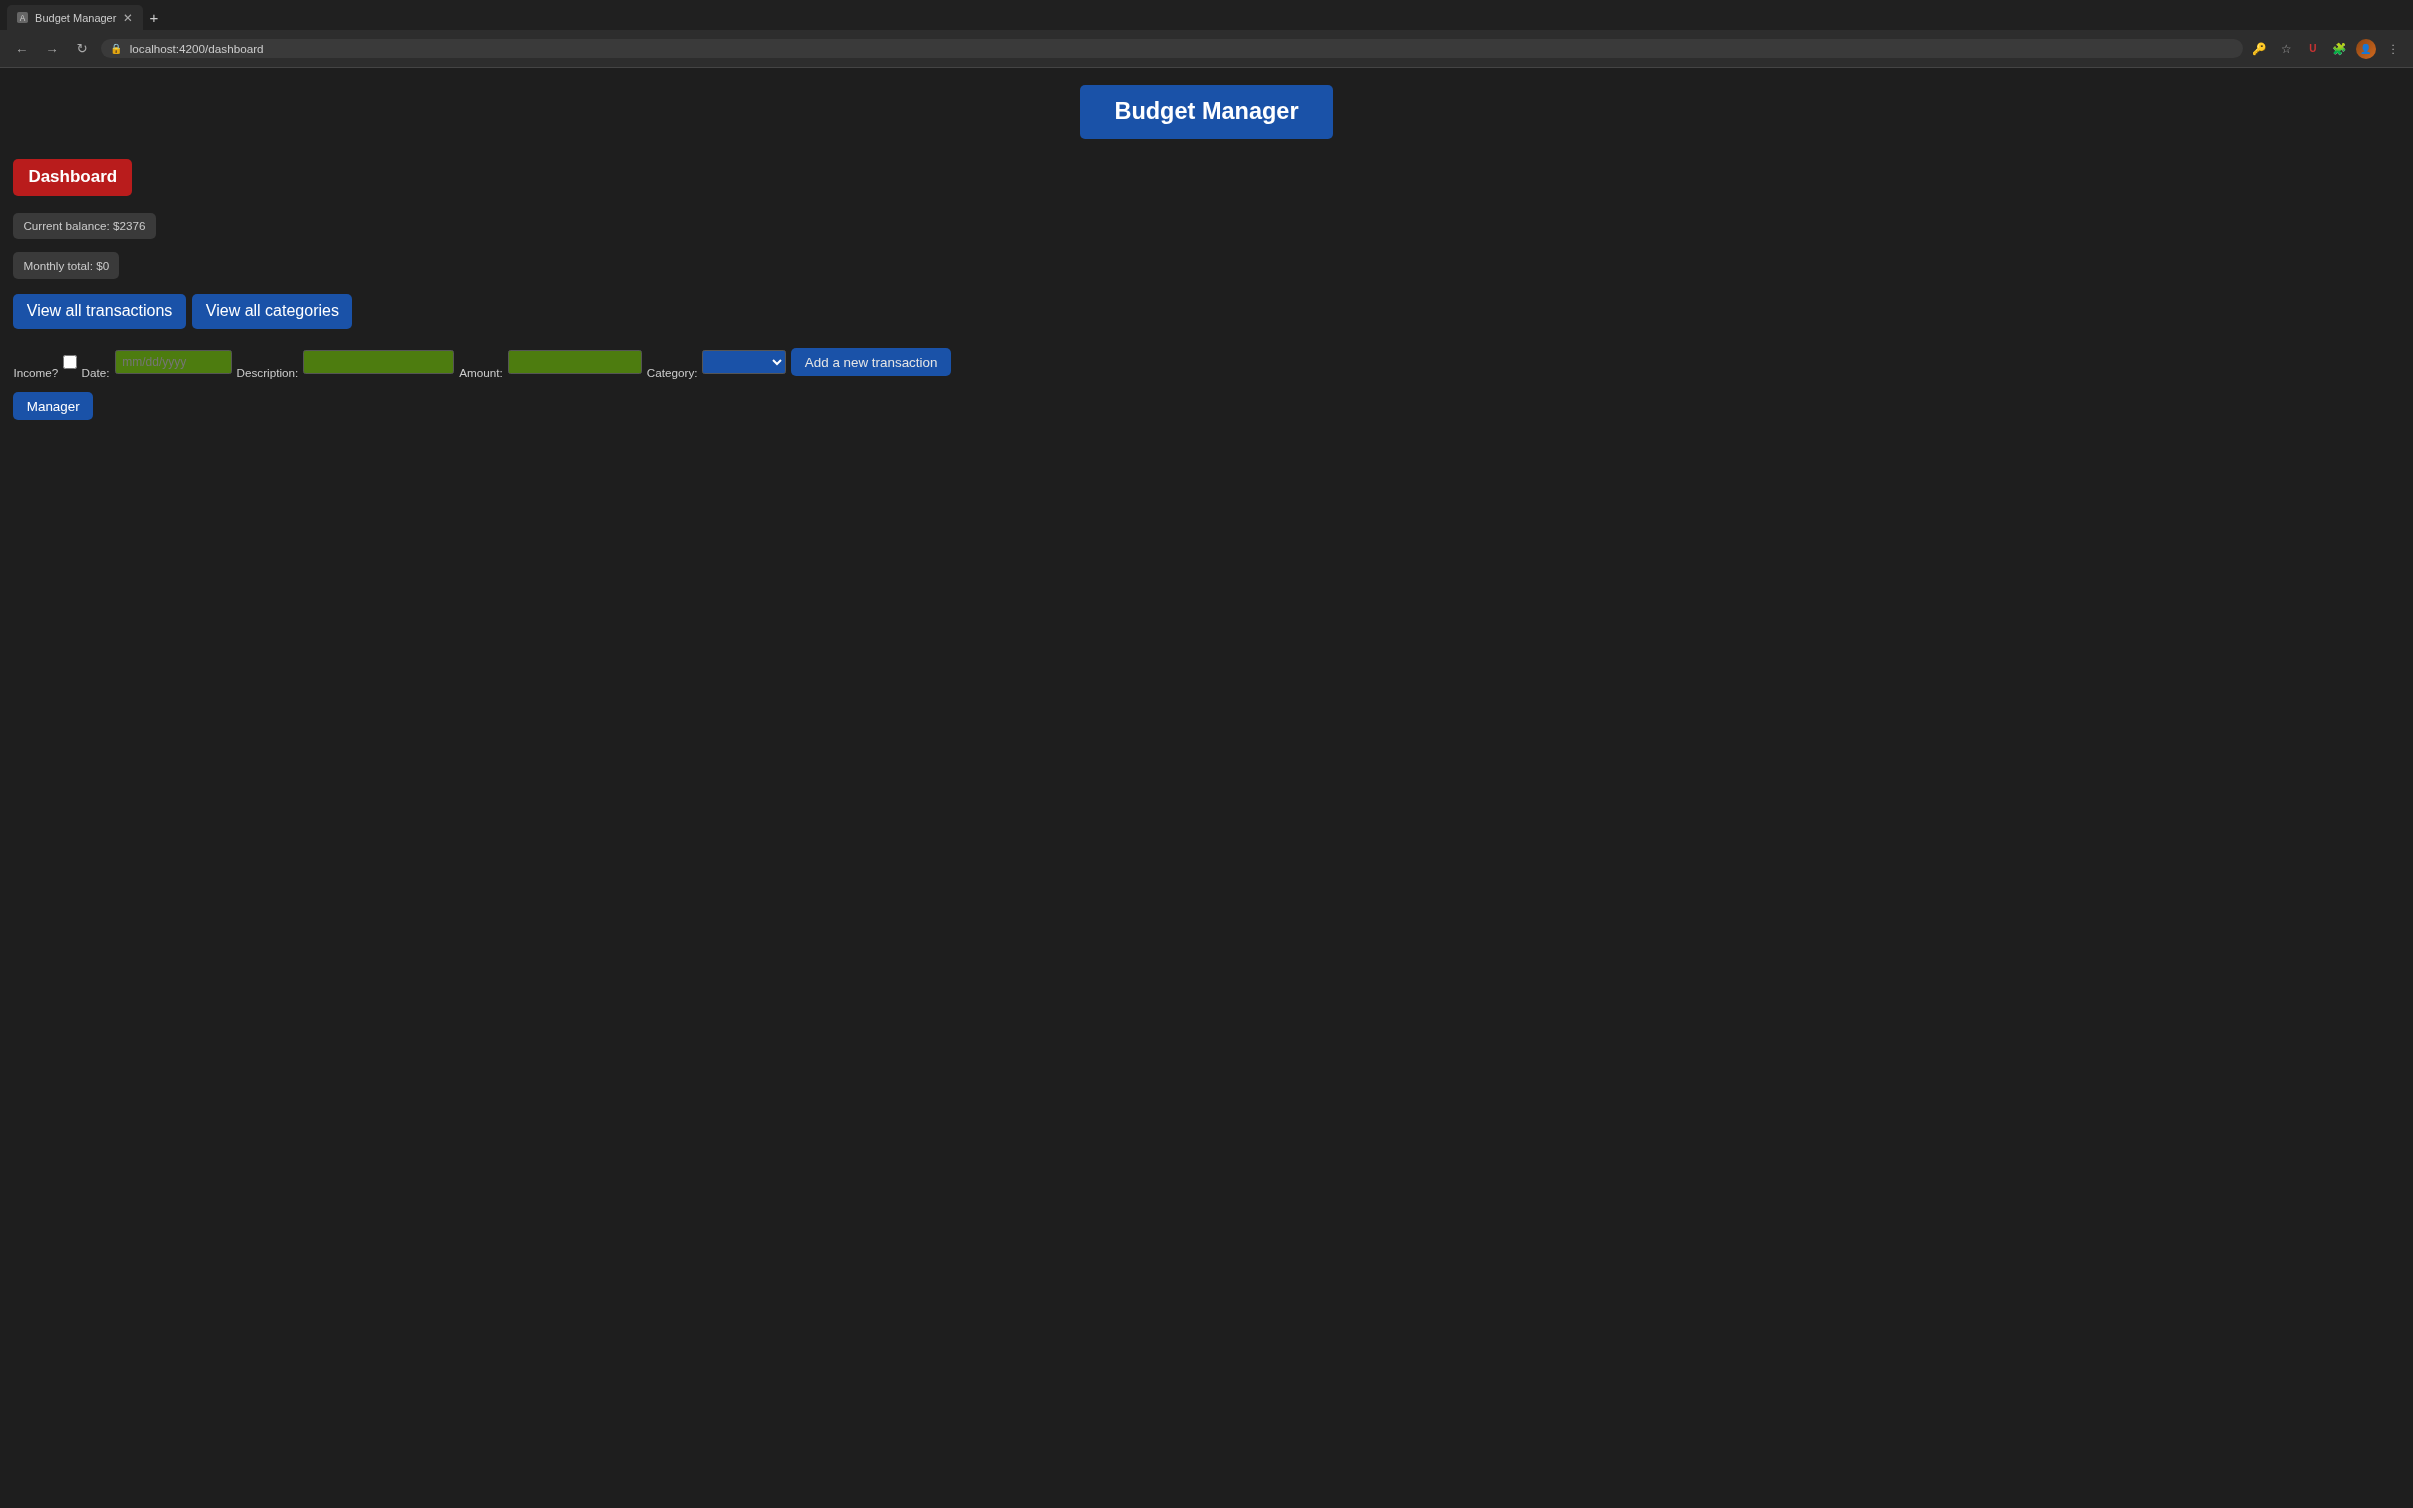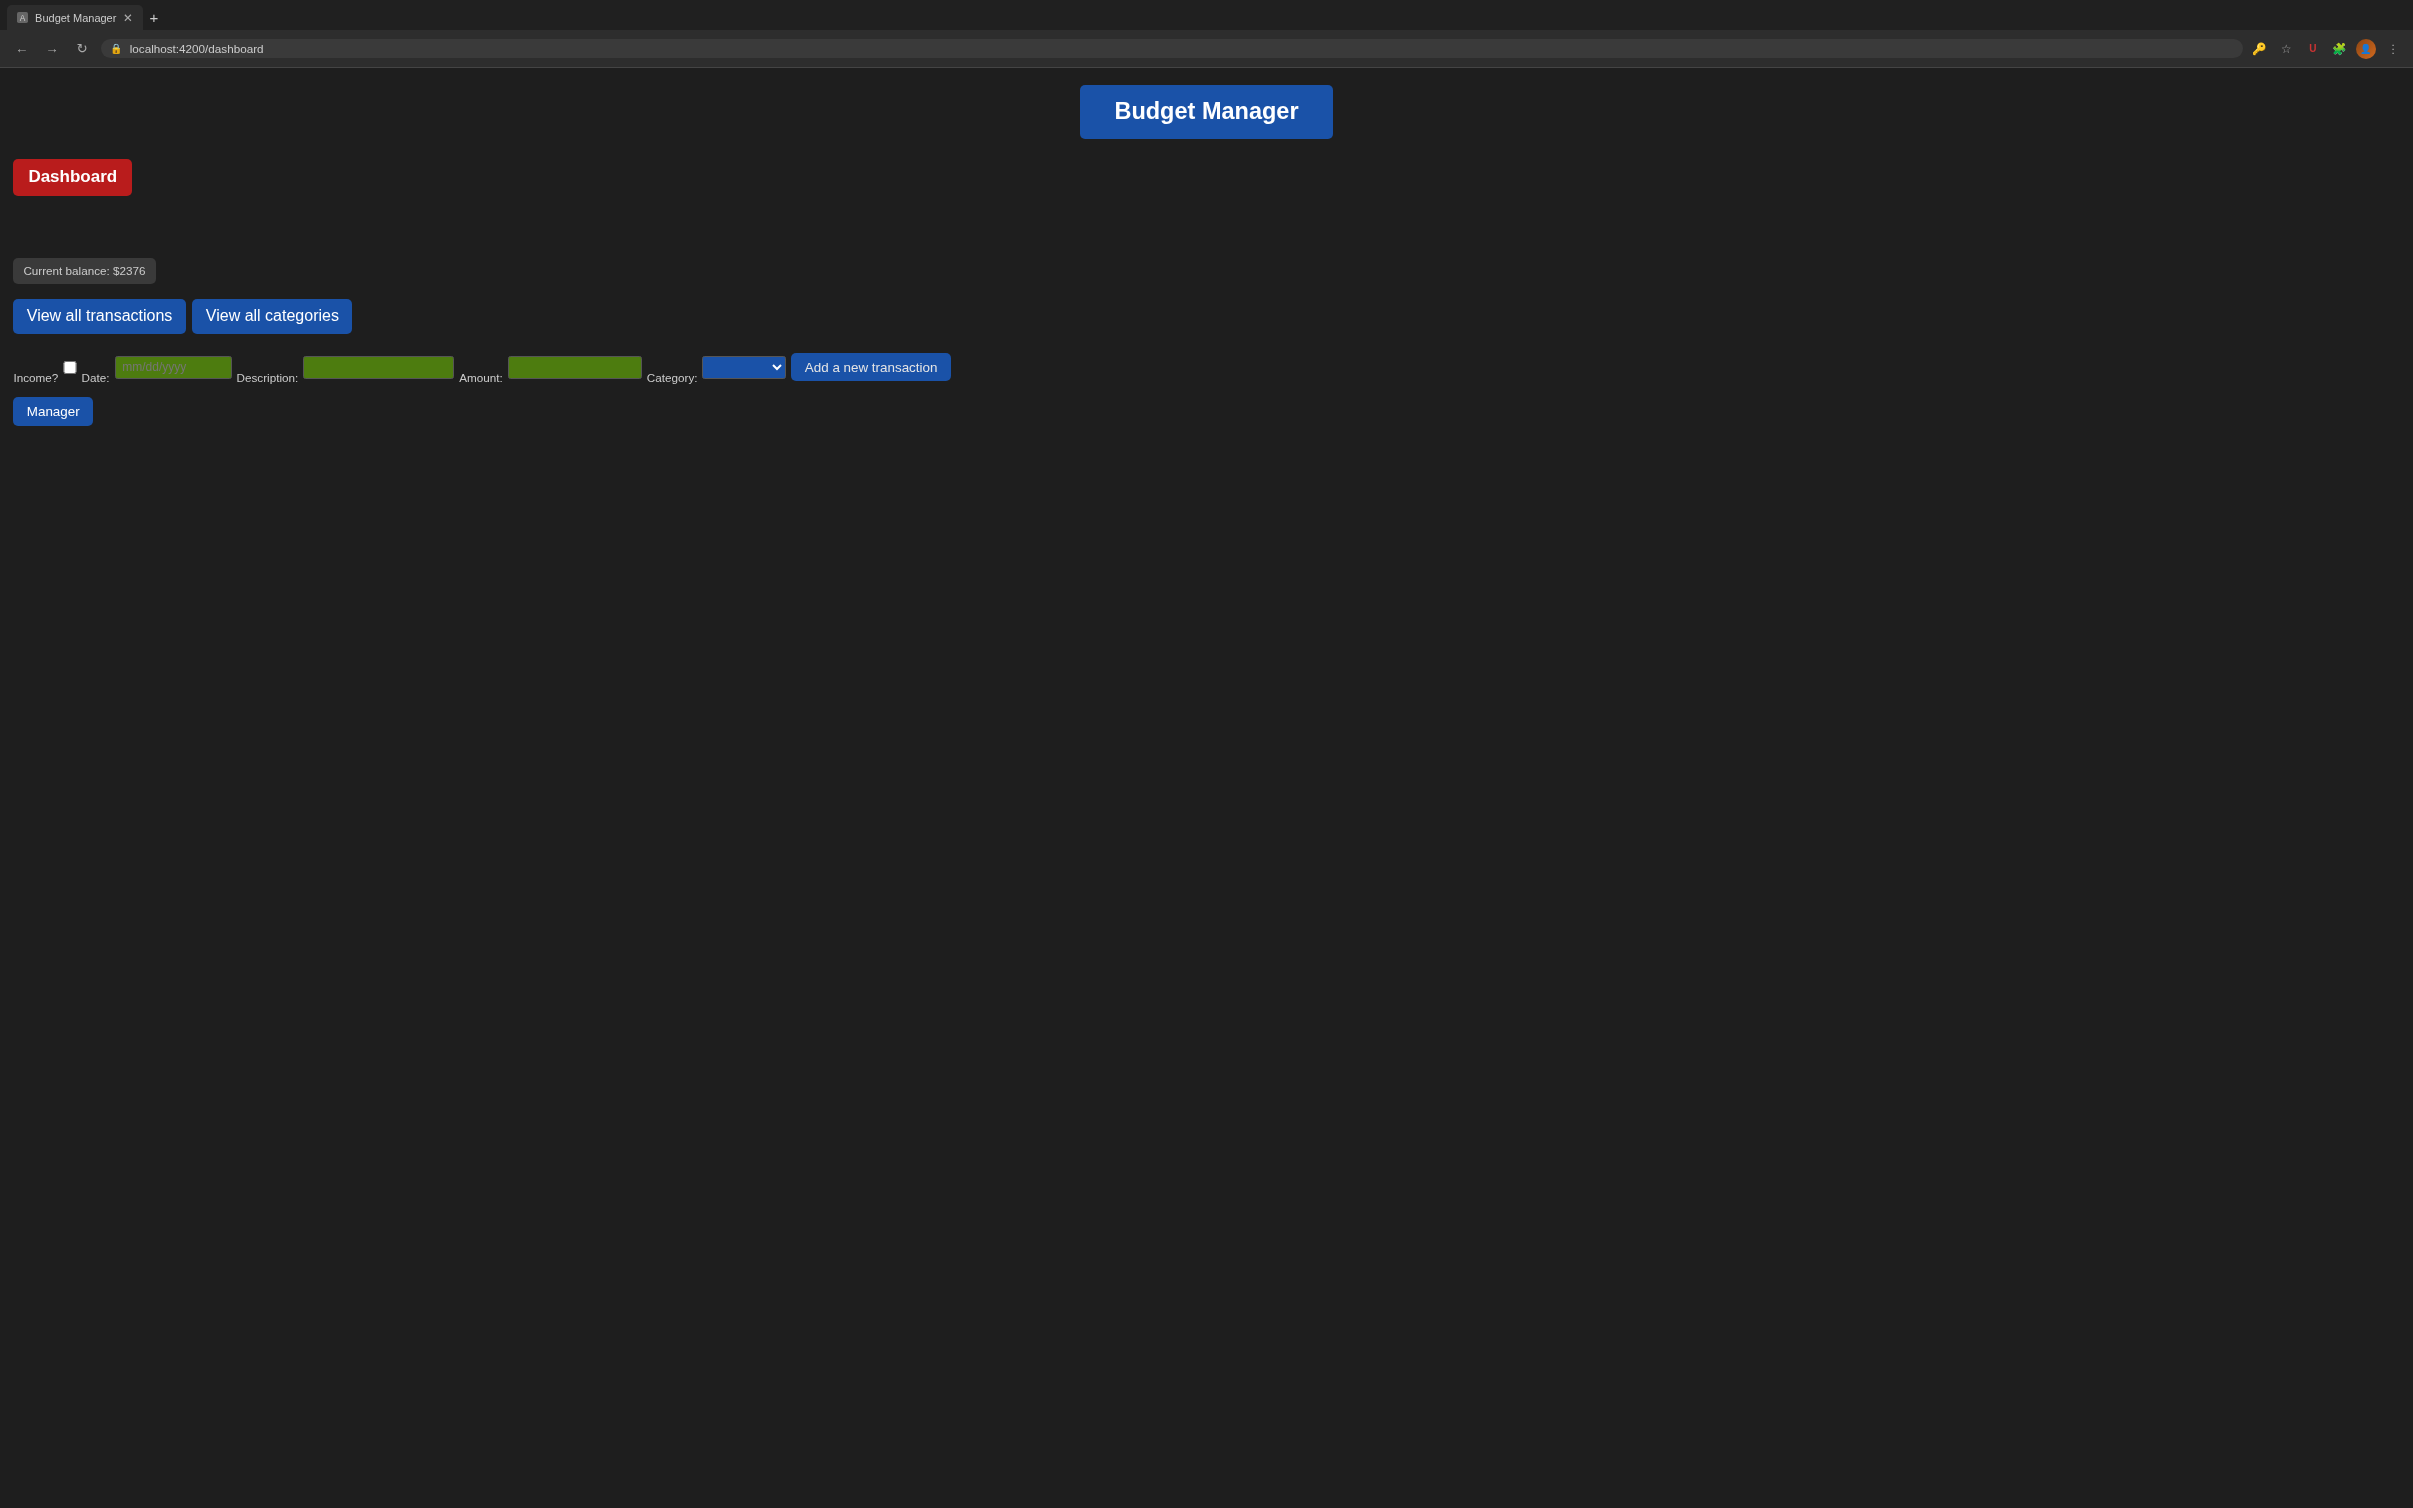--- a/index.html
+++ b/index.html
@@ -185,21 +185,20 @@
     }
 
     .info-badge {
       background-color: #3a3a3a;
       color: #ccc;
       padding: 6.7px 10px;
       border-radius: 5px;
       font-size: 11.7px;
       display: inline-block;
       margin-bottom: 8.4px;
-      margin-top: 45px;
     }
 
     .action-row {
       display: flex;
       gap: 6.7px;
       margin-bottom: 17px;
       margin-top: 6.7px;
     }
 
     .action-btn {
@@ -334,20 +333,23 @@
 
   
   <div>
     <button class="dashboard-btn">Dashboard</button>
   </div>
 
   
   <div class="balance-section">
     <div class="info-badge">Current balance: $2376</div>
   </div>
+  <div class="balance-section">
+    <div class="info-badge">Monthly total: $0</div>
+  </div>
 
   
   <div class="action-row">
     <button class="action-btn">View all transactions</button>
     <button class="action-btn">View all categories</button>
   </div>
 
   
   <div class="transaction-form">
     <span class="form-label">Income?</span>

